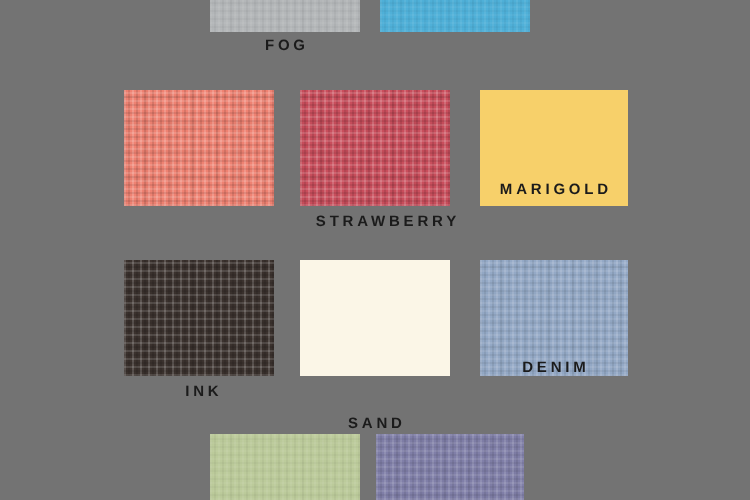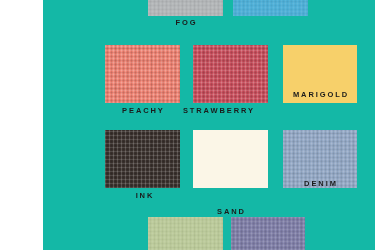--- a/index.html
+++ b/index.html
@@ -107,44 +107,43 @@
     font-weight: 700;
     letter-spacing: 1.9px;
     text-indent: 1.9px;
     line-height: 10px;
     text-transform: uppercase;
   }
 </style>
 </head>
 <body>
 
-<div id="palette-board" style="background: #14b8a6; margin-left: 43px;">
+<div id="palette-board" style="background: #737373;">
     <div class="swatch-chip tex-soft" style="position: absolute; left: 105px; top: -28px; width: 75px; height: 44px; background: rgb(180, 183, 185);">
       <div class="weave warp"></div>
       <div class="weave weft"></div>
       <div class="weave slub"></div>
     </div>
     <div class="swatch-label" style="left: 142.5px; top: 18px; color: rgb(27, 27, 27);">FOG</div>
     <div class="swatch-chip tex-soft" style="position: absolute; left: 190px; top: -28px; width: 75px; height: 44px; background: rgb(79, 176, 216);">
       <div class="weave warp"></div>
       <div class="weave weft"></div>
       <div class="weave slub"></div>
     </div>
     <div class="swatch-chip tex-strong" style="position: absolute; left: 62px; top: 45px; width: 75px; height: 58px; background: rgb(239, 130, 114);">
       <div class="weave warp"></div>
       <div class="weave weft"></div>
       <div class="weave slub"></div>
     </div>
-    <div class="swatch-label" style="left: 99.5px; top: 106px; color: rgb(27, 27, 27);">PEACHY</div>
     <div class="swatch-chip tex-strong" style="position: absolute; left: 150px; top: 45px; width: 75px; height: 58px; background: rgb(201, 78, 92);">
       <div class="weave warp"></div>
       <div class="weave weft"></div>
       <div class="weave slub"></div>
     </div>
-    <div class="swatch-label" style="left: 175px; top: 106px; color: rgb(27, 27, 27);">STRAWBERRY</div>
+    <div class="swatch-label" style="left: 193px; top: 106px; color: rgb(27, 27, 27);">STRAWBERRY</div>
     <div class="swatch-chip tex-none" style="position: absolute; left: 240px; top: 45px; width: 74px; height: 58px; background: rgb(247, 208, 106);">
       <div class="weave warp"></div>
       <div class="weave weft"></div>
       <div class="weave slub"></div>
     </div>
     <div class="swatch-label" style="left: 277px; top: 90px; color: rgb(27, 27, 27);">MARIGOLD</div>
     <div class="swatch-chip tex-strong" style="position: absolute; left: 62px; top: 130px; width: 75px; height: 58px; background: rgb(59, 50, 46);">
       <div class="weave warp"></div>
       <div class="weave weft"></div>
       <div class="weave slub"></div>

